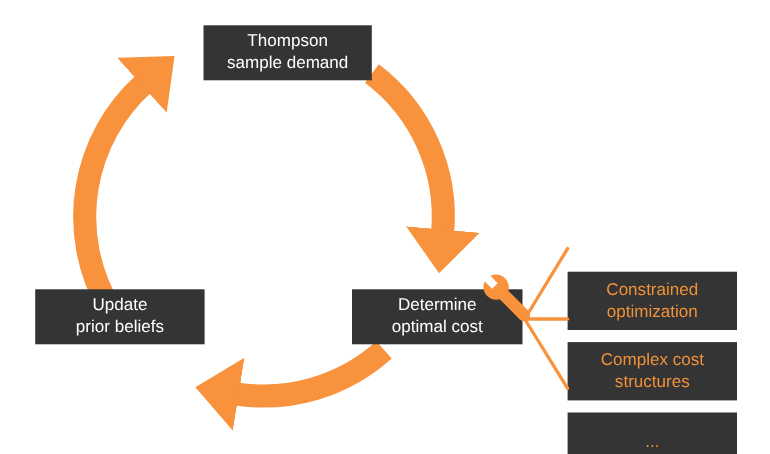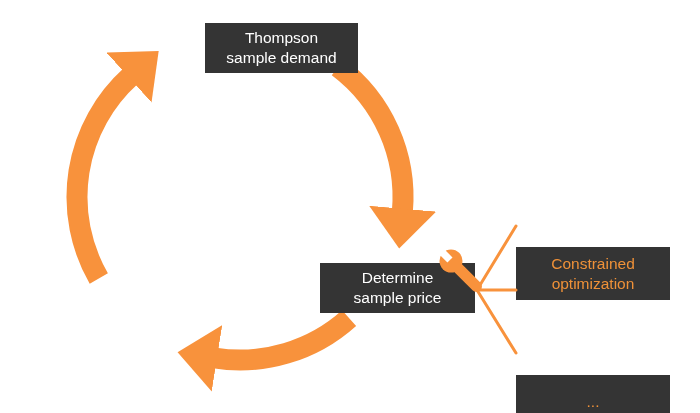--- a/index.html
+++ b/index.html
@@ -21,21 +21,21 @@
   .connector{stroke:var(--accent);stroke-width:3;stroke-linecap:round;}
   .node,.callout{
     position:absolute;z-index:1;background:var(--node-bg);
     display:flex;align-items:center;justify-content:center;text-align:center;
   }
   .node span,.callout span{
     white-space:pre-line;font-size:15.5px;line-height:20px;
   }
   .node{color:var(--node-text);}
   .callout{color:var(--callout-text);margin-top:48px;}
-  .node-top{left:185px;top:23px;width:153px;height:50px;margin-left:20px;}
+  .node-top{left:185px;top:23px;width:153px;height:50px;}
   .node-left{left:32px;top:263px;width:154px;height:50px;}
   .node-right{left:320px;top:263px;width:155px;height:50px;}
   .callout-1{left:516px;top:199px;width:154px;height:53px;}
   .callout-2{left:516px;top:263px;width:154px;height:53px;}
   .callout-3{left:516px;top:327px;width:154px;height:53px;}
 </style>
 </head>
 <body>
 
 <div class="stage">
@@ -50,26 +50,34 @@
     <path class="arc" marker-end="url(#ah)" d="M 349.1 318.1 A 163 163 0 0 1 214.5 358.0"></path>
     <path class="arc" marker-end="url(#ah)" d="M 98.8 278.5 A 163 163 0 0 1 130.9 75.9"></path>
   </svg>
 
   <div class="node node-top">
     <span>Thompson
 sample demand</span>
   </div>
   <div class="node node-right">
     <span>Determine
-sample price</span>
+optimal cost</span>
+  </div>
+  <div class="node node-left">
+    <span>Update
+prior beliefs</span>
   </div>
 
   <div class="callout callout-1">
     <span>Constrained
 optimization</span>
+  </div>
+  <div class="callout callout-2">
+    <span>Complex cost
+structures</span>
   </div>
   <div class="callout callout-3">
     <span>...</span>
   </div>
 
   <svg class="layer overlay" viewBox="0 0 700 413">
     <line class="connector" x1="477" y1="290" x2="516" y2="226"></line>
     <line class="connector" x1="477" y1="290" x2="516" y2="290"></line>
     <line class="connector" x1="477" y1="290" x2="516" y2="353"></line>
     <g transform="translate(451,261) rotate(-45)">

